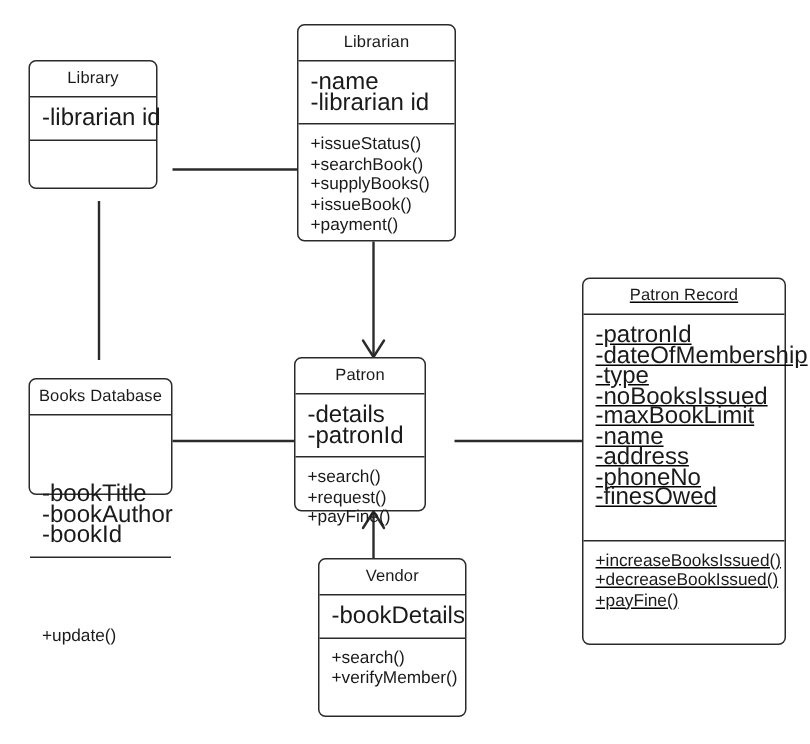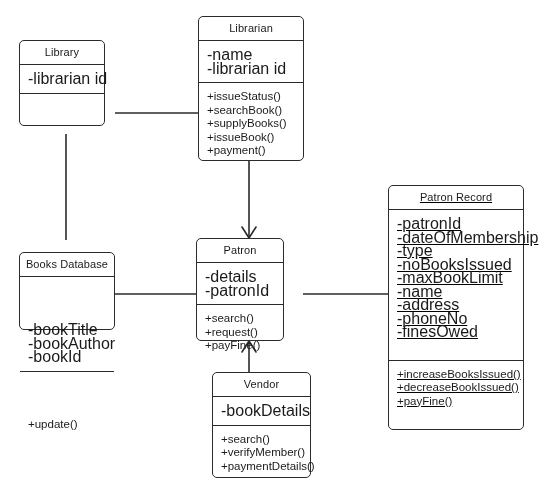--- a/index.html
+++ b/index.html
@@ -173,17 +173,16 @@
   </div>
 
   <div class="uml-class" id="class-vendor">
     <div class="compartment cmp-title">Vendor</div>
     <div class="compartment cmp-attrs">
       <div class="member">-bookDetails</div>
     </div>
     <div class="compartment cmp-ops grow">
       <div class="member">+search()</div>
       <div class="member">+verifyMember()</div>
-      <div class="member">+paymentDetails()</div>
     </div>
   </div>
 
 </div>
 
 </body></html>

